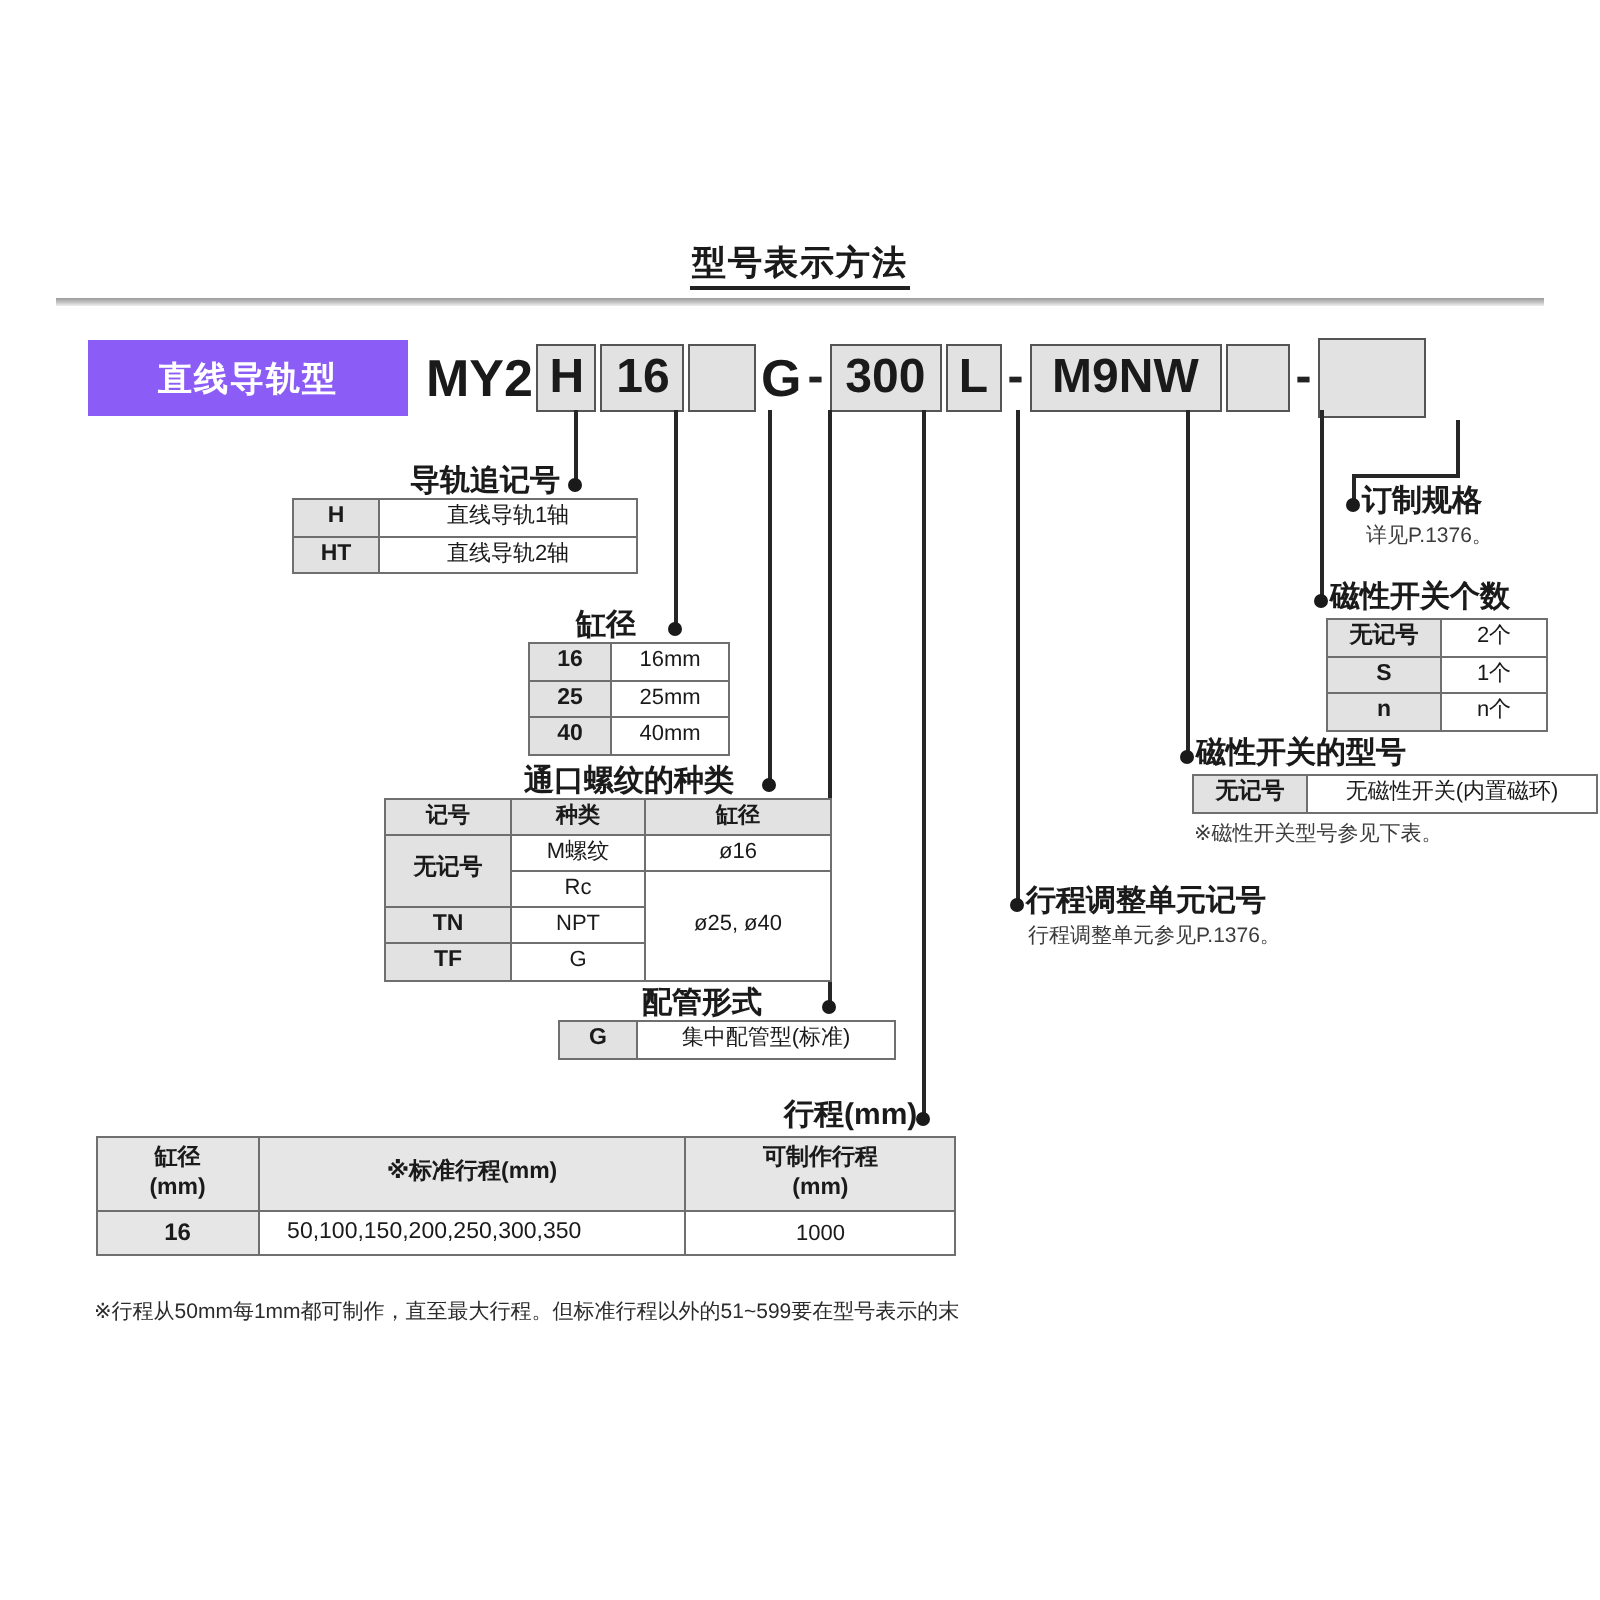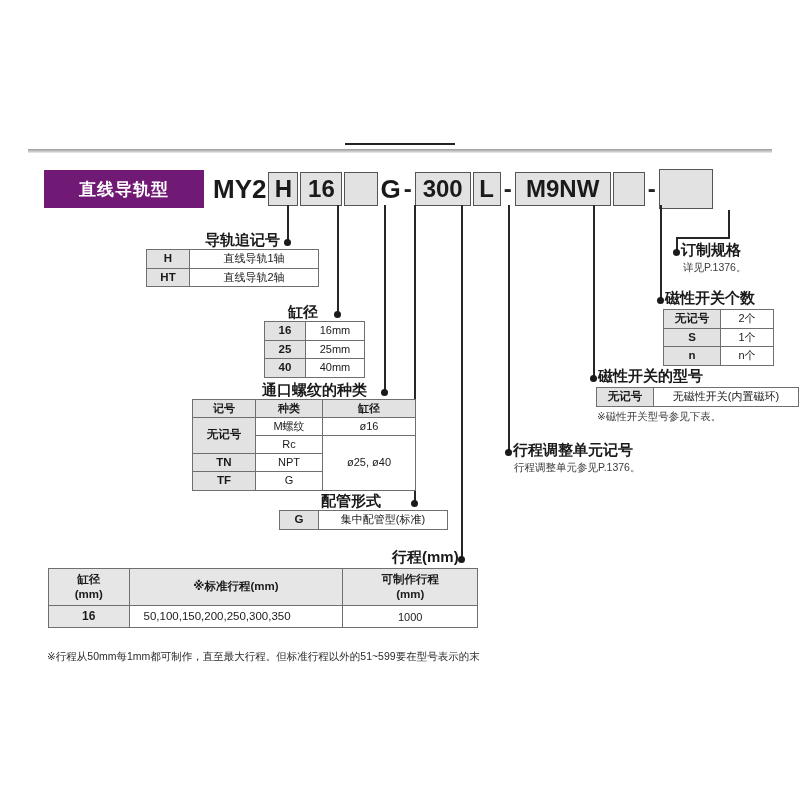--- a/index.html
+++ b/index.html
@@ -51,21 +51,21 @@
     background: linear-gradient(to bottom, #9a9a9a 0%, #c9c9c9 60%, #efefef 100%);
   }
 
   
   .type-badge {
     position: absolute;
     left: 44px;
     top: 170px;
     width: 160px;
     height: 38px;
-    background: #701a75;
+    background: #8b5cf6;
     color: #ffffff;
     font-size: 17px;
     font-weight: bold;
     display: flex;
     align-items: center;
     justify-content: center;
     letter-spacing: 1px;
   }
   .code-row {
     position: absolute;
@@ -203,20 +203,21 @@
     line-height: 1.55;
     color: #2b2b2b;
   }
   .footnote .ln2 { padding-left: 12px; display: block; }
 </style>
 </head>
 <body>
 
 <div id="page">
 
+  <div class="page-title">型号表示方法</div>
   <div class="title-underline"></div>
   <div class="title-rule"></div>
 
   <div class="type-badge">直线导轨型</div>
 
   <div class="code-row">
     <span class="code-plain">MY2</span>
     <span class="code-box" style="width:30px;">H</span>
     <span class="code-box" style="width:42px;">16</span>
     <span class="code-box empty" style="width:34px;"></span>

